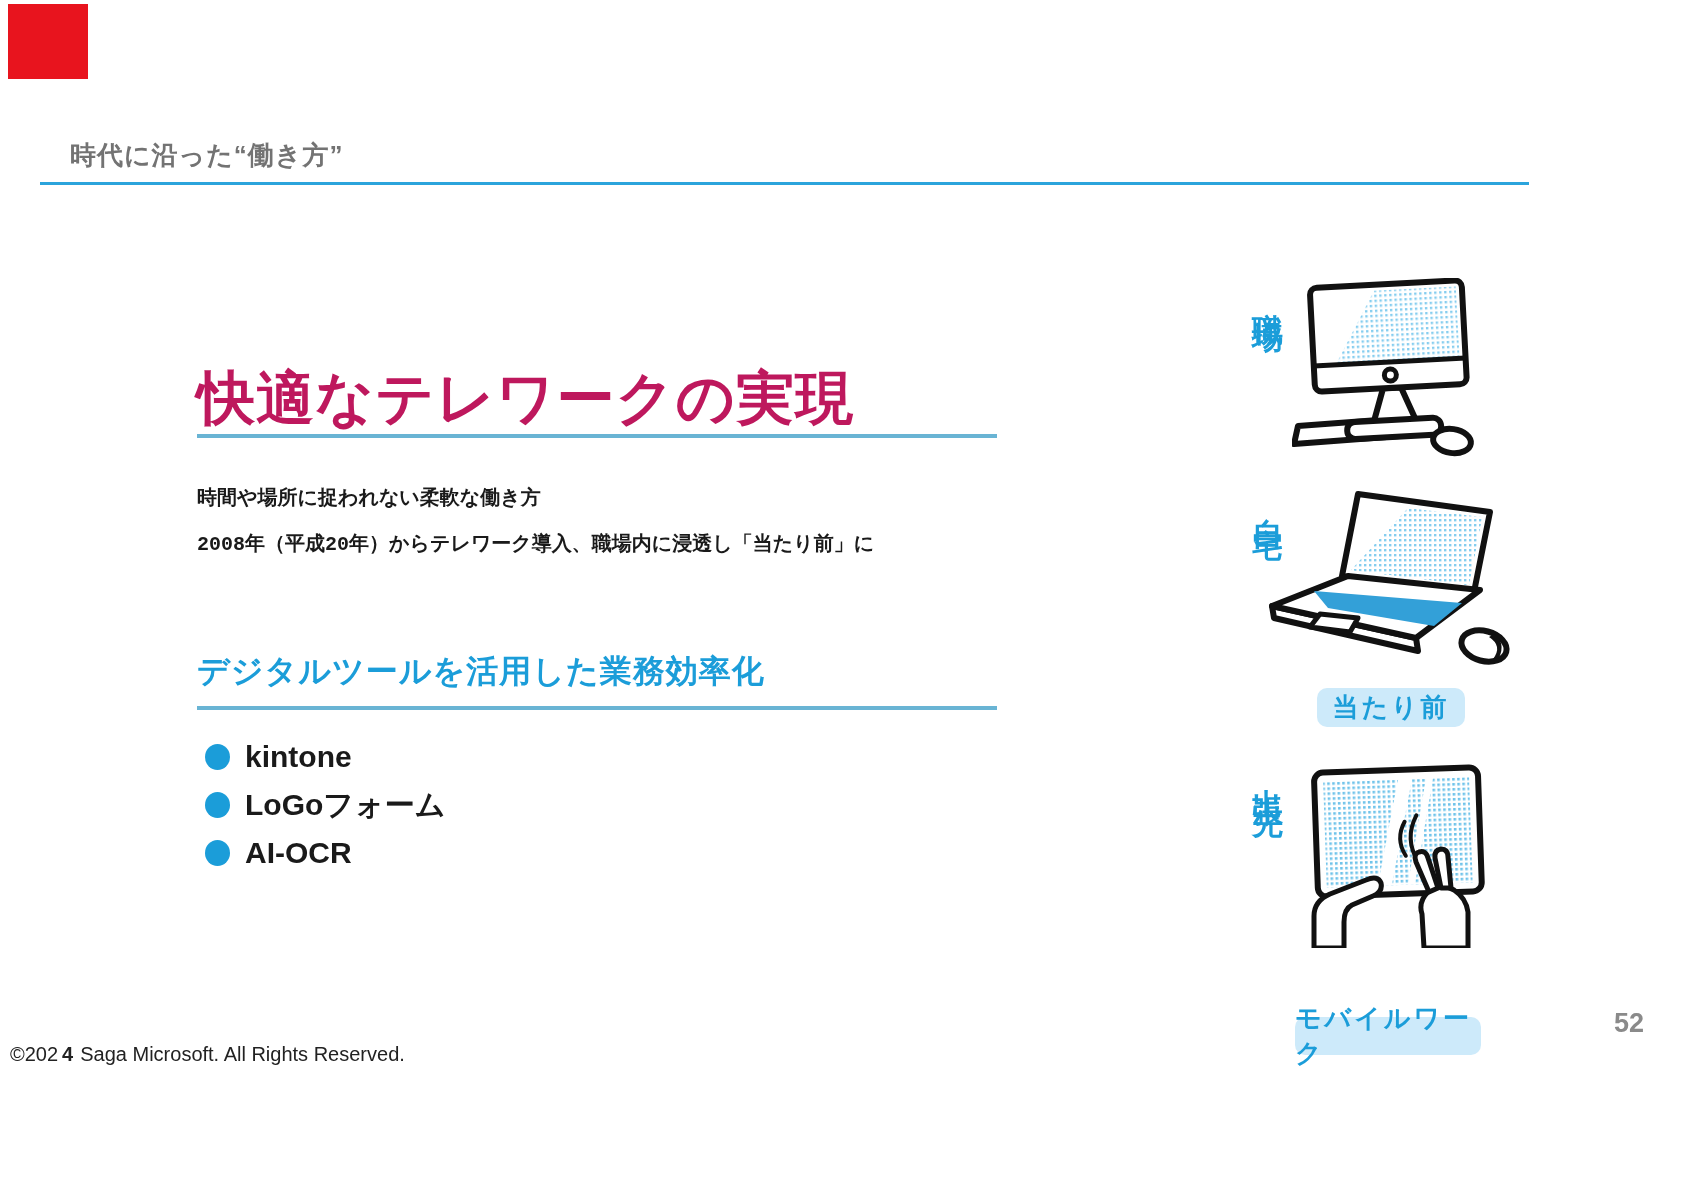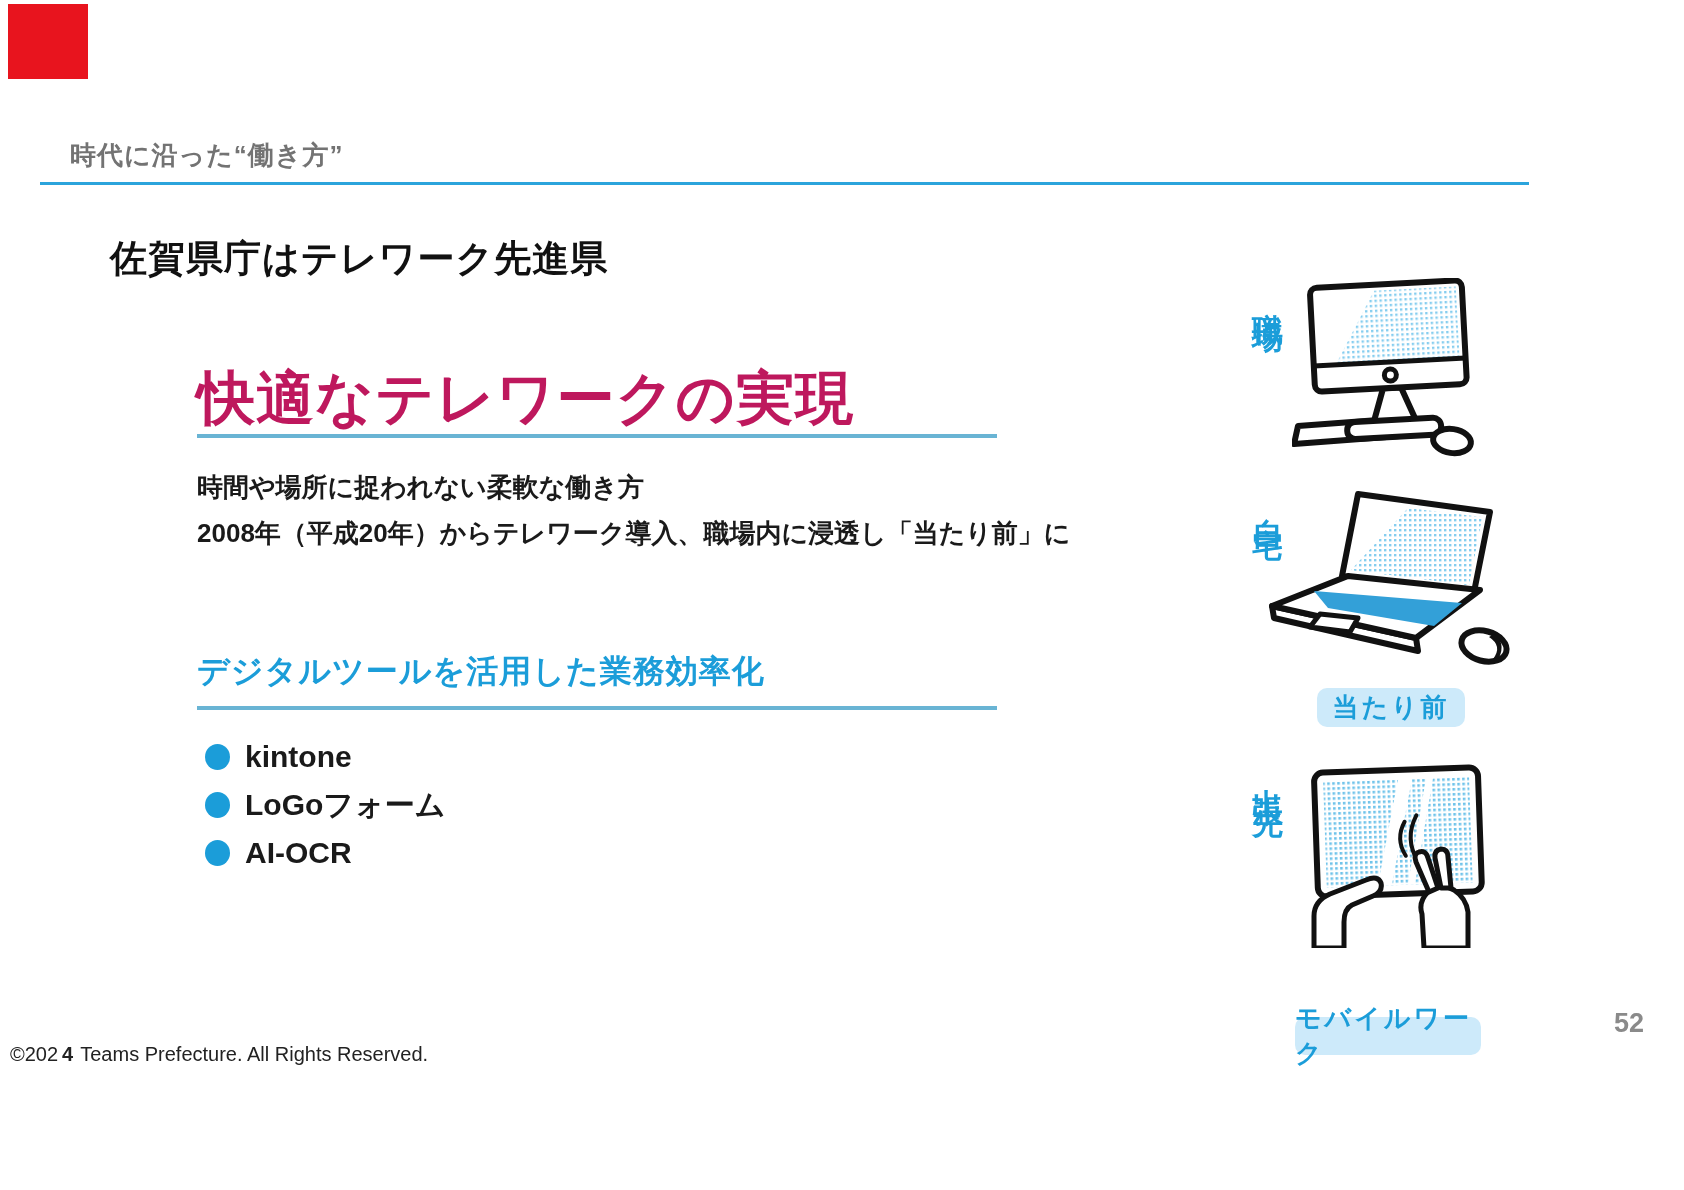--- a/index.html
+++ b/index.html
@@ -6,21 +6,21 @@
   .slide{
     position:relative;width:1684px;height:1190px;background:#ffffff;overflow:hidden;
     font-family:"Liberation Sans","DejaVu Sans",sans-serif;
   }
   .red-mark{position:absolute;left:8px;top:4px;width:80px;height:75px;background:#e8141e;}
   .page-header{position:absolute;left:50px;top:138px;font-size:26px;font-weight:bold;color:#737373;letter-spacing:1px;margin-left:20px;}
   .header-underline{position:absolute;left:40px;top:182px;width:1489px;height:3px;background:#2ba4dc;}
   .main-title{position:absolute;left:110px;top:234px;font-size:37px;font-weight:bold;color:#111;letter-spacing:1px;}
   .sec-heading1{position:absolute;left:197px;top:360px;font-size:58px;font-weight:bold;color:#be185d;letter-spacing:1px;}
   .sec1-underline{position:absolute;left:197px;top:434px;width:800px;height:4px;background:#69b4d4;}
-  .sec1-body{position:absolute;left:197px;top:464px;font-size:26px;font-weight:bold;color:#1a1a1a;line-height:46px;white-space:nowrap;}
+  .sec1-body{position:absolute;left:197px;top:476px;font-size:20px;font-weight:bold;color:#1a1a1a;line-height:46px;white-space:nowrap;font-family:Liberation Mono, monospace;}
   .sec-heading2{position:absolute;left:197px;top:650px;font-size:32px;font-weight:bold;color:#1b9dd9;letter-spacing:1px;}
   .sec2-underline{position:absolute;left:197px;top:706px;width:800px;height:4px;background:#69b4d4;}
   .bullets{position:absolute;left:205px;top:740px;display:flex;flex-direction:column;gap:14px;}
   .bullet-row{display:flex;align-items:center;gap:15px;height:34px;}
   .bullet-dot{width:25px;height:26px;border-radius:50%;background:#1b9dd9;flex:0 0 auto;}
   .bullet-text{font-size:30px;font-weight:bold;color:#1a1a1a;}
   .loc-label{position:absolute;writing-mode:vertical-rl;font-size:31px;font-weight:bold;color:#1b9dd9;letter-spacing:9px;line-height:34px;}
   #loc1-label{left:1250px;top:288px;}
   #loc2-label{left:1250px;top:494px;}
   #loc3-label{left:1250px;top:764px;}
@@ -39,21 +39,20 @@
 </head>
 <body>
 
 <div class="slide">
 
   <div class="red-mark"></div>
 
   <div class="page-header">時代に沿った“働き方”</div>
   <div class="header-underline"></div>
 
-  <div class="main-title">佐賀県庁はテレワーク先進県</div>
 
   <div class="sec-heading1">快適なテレワークの実現</div>
   <div class="sec1-underline"></div>
   <div class="sec1-body">
     <div>時間や場所に捉われない柔軟な働き方</div>
     <div>2008年（平成20年）からテレワーク導入、職場内に浸透し「当たり前」に</div>
   </div>
 
   <div class="sec-heading2">デジタルツールを活用した業務効率化</div>
   <div class="sec2-underline"></div>
@@ -132,16 +131,16 @@
     <path d="M26,184 L26,152 Q26,137 42,130 L78,116 Q90,111 93,119 Q95,128 85,132 L64,141 Q56,145 56,158 L56,184 Z" fill="#fff" stroke="#111" stroke-width="5" stroke-linejoin="round"></path>
     <path d="M136,184 L134,150 Q130,138 140,128 Q152,118 166,126 Q178,134 180,148 L180,184 Z" fill="#fff" stroke="#111" stroke-width="5" stroke-linejoin="round"></path>
     <path d="M141,128 L128,98 Q125,90 131,88 Q138,86 140,94 L150,124 Z" fill="#fff" stroke="#111" stroke-width="5" stroke-linejoin="round"></path>
     <path d="M153,124 L147,94 Q146,86 153,85 Q160,85 160,93 L163,124 Z" fill="#fff" stroke="#111" stroke-width="5" stroke-linejoin="round"></path>
   </svg>
   <div class="badge" id="badge-mobile">モバイルワーク</div>
 
   <div class="page-number">52</div>
 
   <div class="footer">
-    <span>©202</span><span class="year">4</span><span>Teams Prefecture. All Rights Reserved.</span>
+    <span>©202</span><span class="year">4</span><span>Saga Microsoft. All Rights Reserved.</span>
   </div>
 
 </div>
 
 </body></html>

